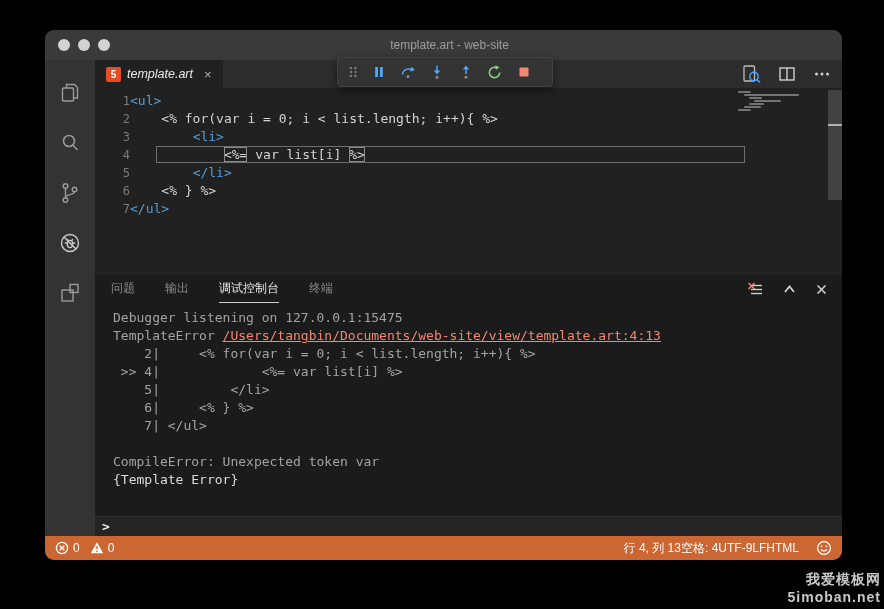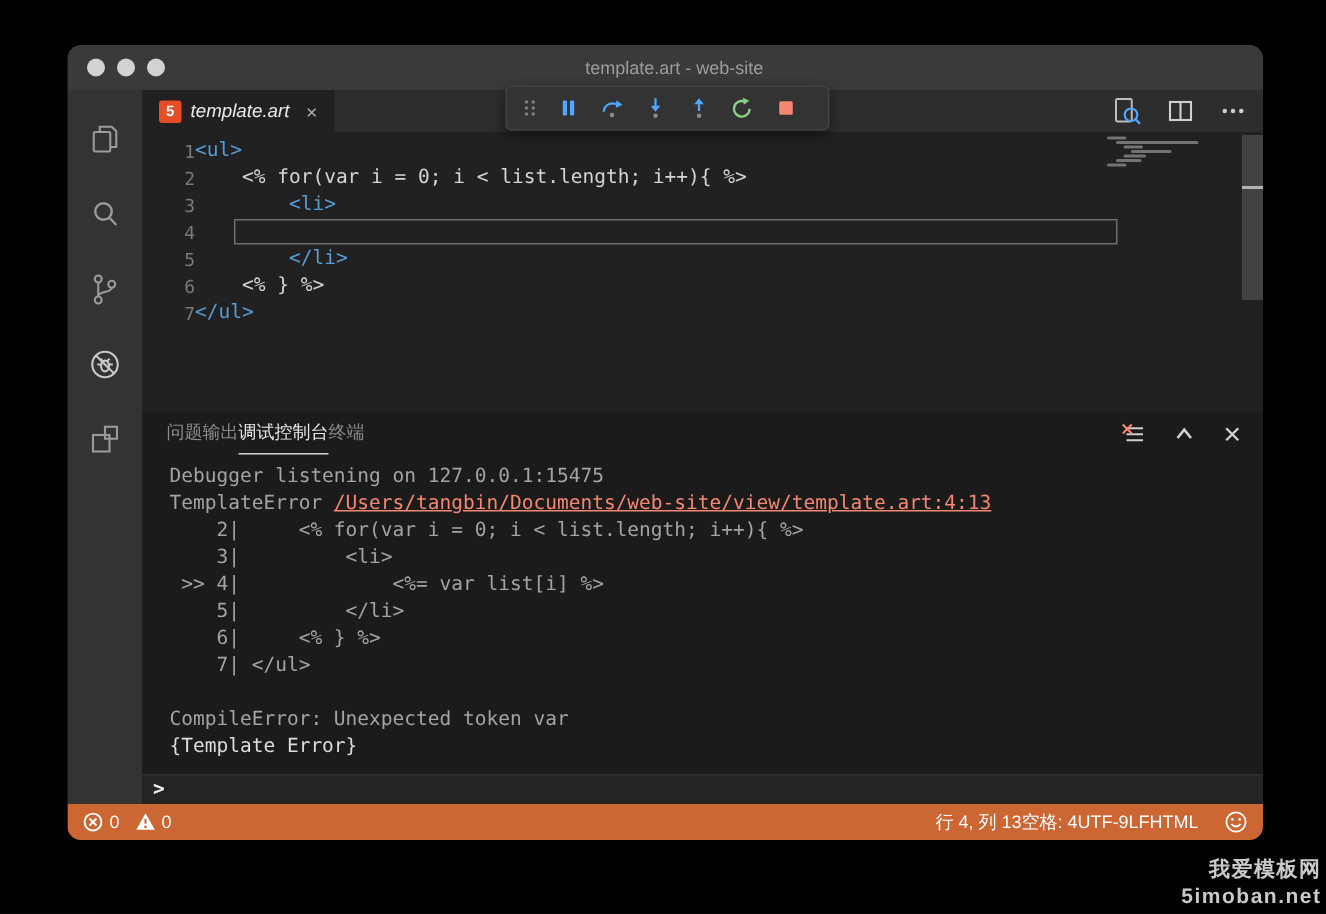--- a/index.html
+++ b/index.html
@@ -173,20 +173,21 @@
               <div class="code-row">
                 <span class="gutter">2</span>
                 <span class="code"><span class="seg-plain">    &lt;% for(var i = 0; i &lt; list.length; i++){ %&gt;</span></span>
               </div>
               <div class="code-row">
                 <span class="gutter">3</span>
                 <span class="code"><span class="seg-plain">        </span><span class="seg-tag">&lt;li&gt;</span></span>
               </div>
               <div class="code-row">
                 <span class="gutter">4</span>
+                <span class="code"><span class="seg-plain">            </span><span class="seg-boxed">&lt;%=</span><span class="seg-plain"> var list[i] </span><span class="seg-boxed">%&gt;</span></span>
                 <div class="cur-box"></div>
               </div>
               <div class="code-row">
                 <span class="gutter">5</span>
                 <span class="code"><span class="seg-plain">        </span><span class="seg-tag">&lt;/li&gt;</span></span>
               </div>
               <div class="code-row">
                 <span class="gutter">6</span>
                 <span class="code"><span class="seg-plain">    &lt;% } %&gt;</span></span>
               </div>
@@ -203,21 +204,21 @@
             <div class="mm" style="width:15px; margin-left:11px;"></div>
             <div class="mm" style="width:17px; margin-left:6px;"></div>
             <div class="mm" style="width:13px; margin-left:0;"></div>
           </div>
           <div class="scroll-slider"></div>
           <div class="scroll-marker"></div>
         </div>
 
         <div class="panel">
           <div class="panel-header">
-            <div id="panel-tabs" style="display:flex; ">
+            <div id="panel-tabs" style="display:flex; gap:30px;">
                 <span class="panel-tab">问题</span>
                 <span class="panel-tab">输出</span>
                 <span class="panel-tab active">调试控制台</span>
                 <span class="panel-tab">终端</span>
               </div>
             <div class="panel-actions">
               <svg width="17" height="17" viewBox="0 0 17 17" fill="none" stroke-width="1.4">
                 <line x1="4" y1="4.5" x2="15" y2="4.5" stroke="#cfcfcf"></line>
                 <line x1="4" y1="8.5" x2="15" y2="8.5" stroke="#cfcfcf"></line>
                 <line x1="4" y1="12.5" x2="15" y2="12.5" stroke="#cfcfcf"></line>
@@ -230,21 +231,20 @@
               <svg width="13" height="13" viewBox="0 0 13 13" stroke="#cfcfcf" stroke-width="1.6">
                 <line x1="2.5" y1="2.5" x2="10.5" y2="10.5"></line>
                   <line x1="10.5" y1="2.5" x2="2.5" y2="10.5"></line>
               </svg>
             </div>
           </div>
           <div class="console" id="console-out">
               <div class="console-line"><span class="c-err">Debugger listening on 127.0.0.1:15475</span></div>
               <div class="console-line"><span class="c-err">TemplateError </span><span class="c-link">/Users/tangbin/Documents/web-site/view/template.art:4:13</span></div>
               <div class="console-line"><span class="c-err">    2|     &lt;% for(var i = 0; i &lt; list.length; i++){ %&gt;</span></div>
-              <div class="console-line"><span class="c-err">    3|         &lt;li&gt;</span></div>
               <div class="console-line"><span class="c-err"> &gt;&gt; 4|             &lt;%= var list[i] %&gt;</span></div>
               <div class="console-line"><span class="c-err">    5|         &lt;/li&gt;</span></div>
               <div class="console-line"><span class="c-err">    6|     &lt;% } %&gt;</span></div>
               <div class="console-line"><span class="c-err">    7| &lt;/ul&gt;</span></div>
               <div class="console-line"><span class="c-err"></span></div>
               <div class="console-line"><span class="c-err">CompileError: Unexpected token var</span></div>
               <div class="console-line"><span class="c-plain">{Template Error}</span></div>
             </div>
           <div class="console-input">
             <span class="prompt">&gt;</span>

